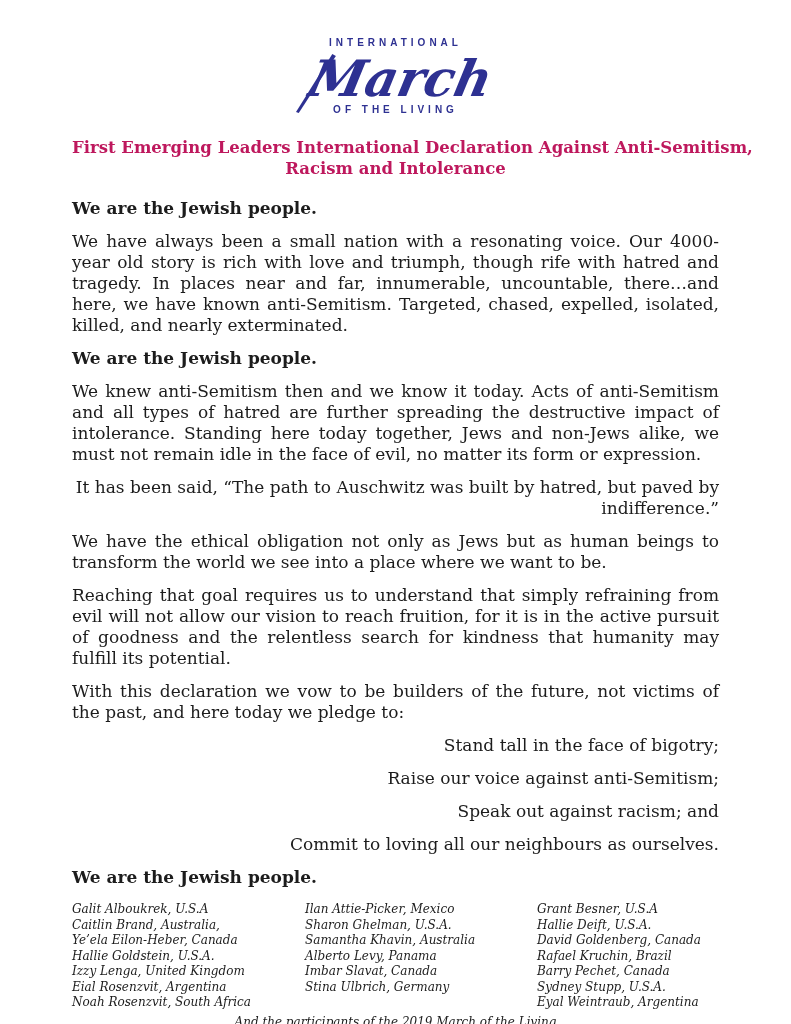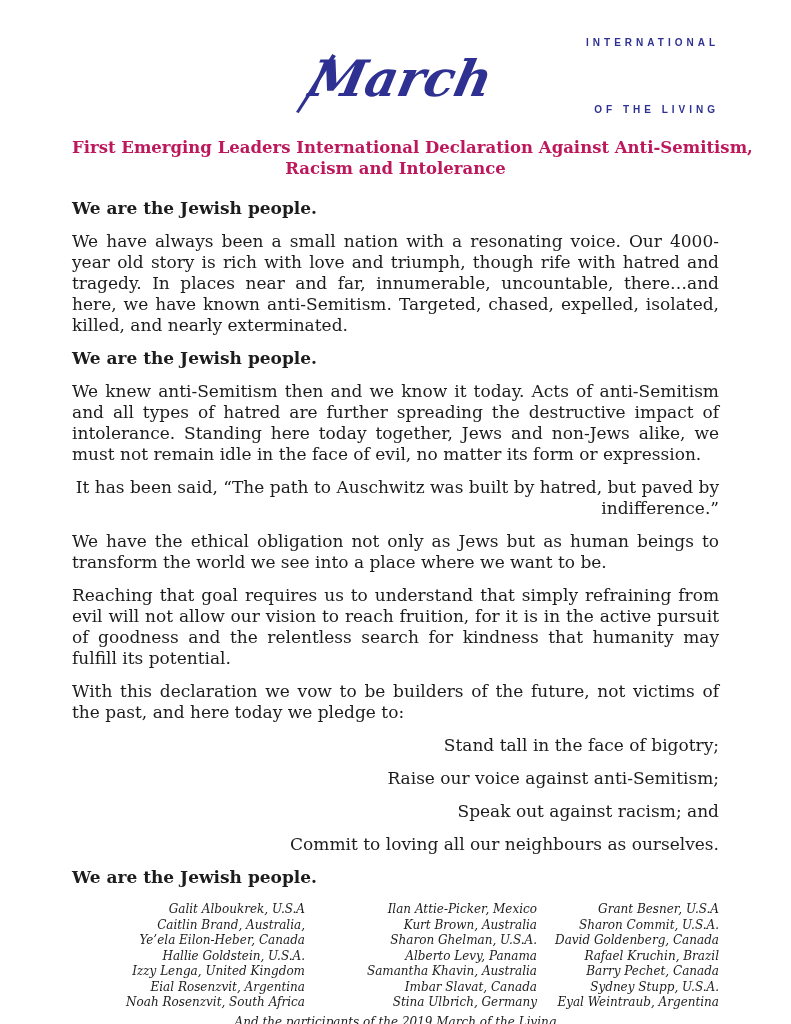--- a/index.html
+++ b/index.html
@@ -26,21 +26,20 @@
     text-align: center;
     line-height: 1;
     user-select: none;
   }
   .logo-top, .logo-bottom {
     font-family: "Liberation Sans", sans-serif;
     font-size: 10px;
     font-weight: bold;
     letter-spacing: 4px;
     white-space: nowrap;
-    text-align: right;
   }
   .logo-script-wrap {
     margin-top: -2px;
     margin-bottom: -16px;
     position: relative;
     z-index: 2;
   }
   .logo-script-wrap svg { display: inline-block; }
   .logo-bottom { position: relative; z-index: 1; }
 
@@ -66,21 +65,20 @@
   .para-justify { text-align: justify; }
   .para-normal { text-align: right; }
 
   
   .signatories {
     display: flex;
     margin-top: 14px;
     font-style: italic;
     font-size: 12px;
     line-height: 15.5px;
-    text-align: right;
   }
   .sig-col:nth-child(1) { width: 233px; }
   .sig-col:nth-child(2) { width: 232px; }
   .sig-col:nth-child(3) { width: 182px; }
 
   
   .doc-footer {
     margin-top: 3px;
     text-align: center;
     font-style: italic;
@@ -132,30 +130,29 @@
         <div class="sig-name">Galit Alboukrek, U.S.A</div>
         <div class="sig-name">Caitlin Brand, Australia,</div>
         <div class="sig-name">Ye’ela Eilon-Heber, Canada</div>
         <div class="sig-name">Hallie Goldstein, U.S.A.</div>
         <div class="sig-name">Izzy Lenga, United Kingdom</div>
         <div class="sig-name">Eial Rosenzvit, Argentina</div>
         <div class="sig-name">Noah Rosenzvit, South Africa</div>
       </div>
       <div class="sig-col">
         <div class="sig-name">Ilan Attie-Picker, Mexico</div>
-        <div class="sig-name">Kurt Brown, Australia</div>
         <div class="sig-name">Sharon Ghelman, U.S.A.</div>
+        <div class="sig-name">Samantha Khavin, Australia</div>
         <div class="sig-name">Alberto Levy, Panama</div>
-        <div class="sig-name">Samantha Khavin, Australia</div>
         <div class="sig-name">Imbar Slavat, Canada</div>
         <div class="sig-name">Stina Ulbrich, Germany</div>
       </div>
       <div class="sig-col">
         <div class="sig-name">Grant Besner, U.S.A</div>
-        <div class="sig-name">Sharon Commit, U.S.A.</div>
+        <div class="sig-name">Hallie Deift, U.S.A.</div>
         <div class="sig-name">David Goldenberg, Canada</div>
         <div class="sig-name">Rafael Kruchin, Brazil</div>
         <div class="sig-name">Barry Pechet, Canada</div>
         <div class="sig-name">Sydney Stupp, U.S.A.</div>
         <div class="sig-name">Eyal Weintraub, Argentina</div>
       </div>
     </div>
 
   <div class="doc-footer">
     <div>And the participants of the 2019 March of the Living</div>

